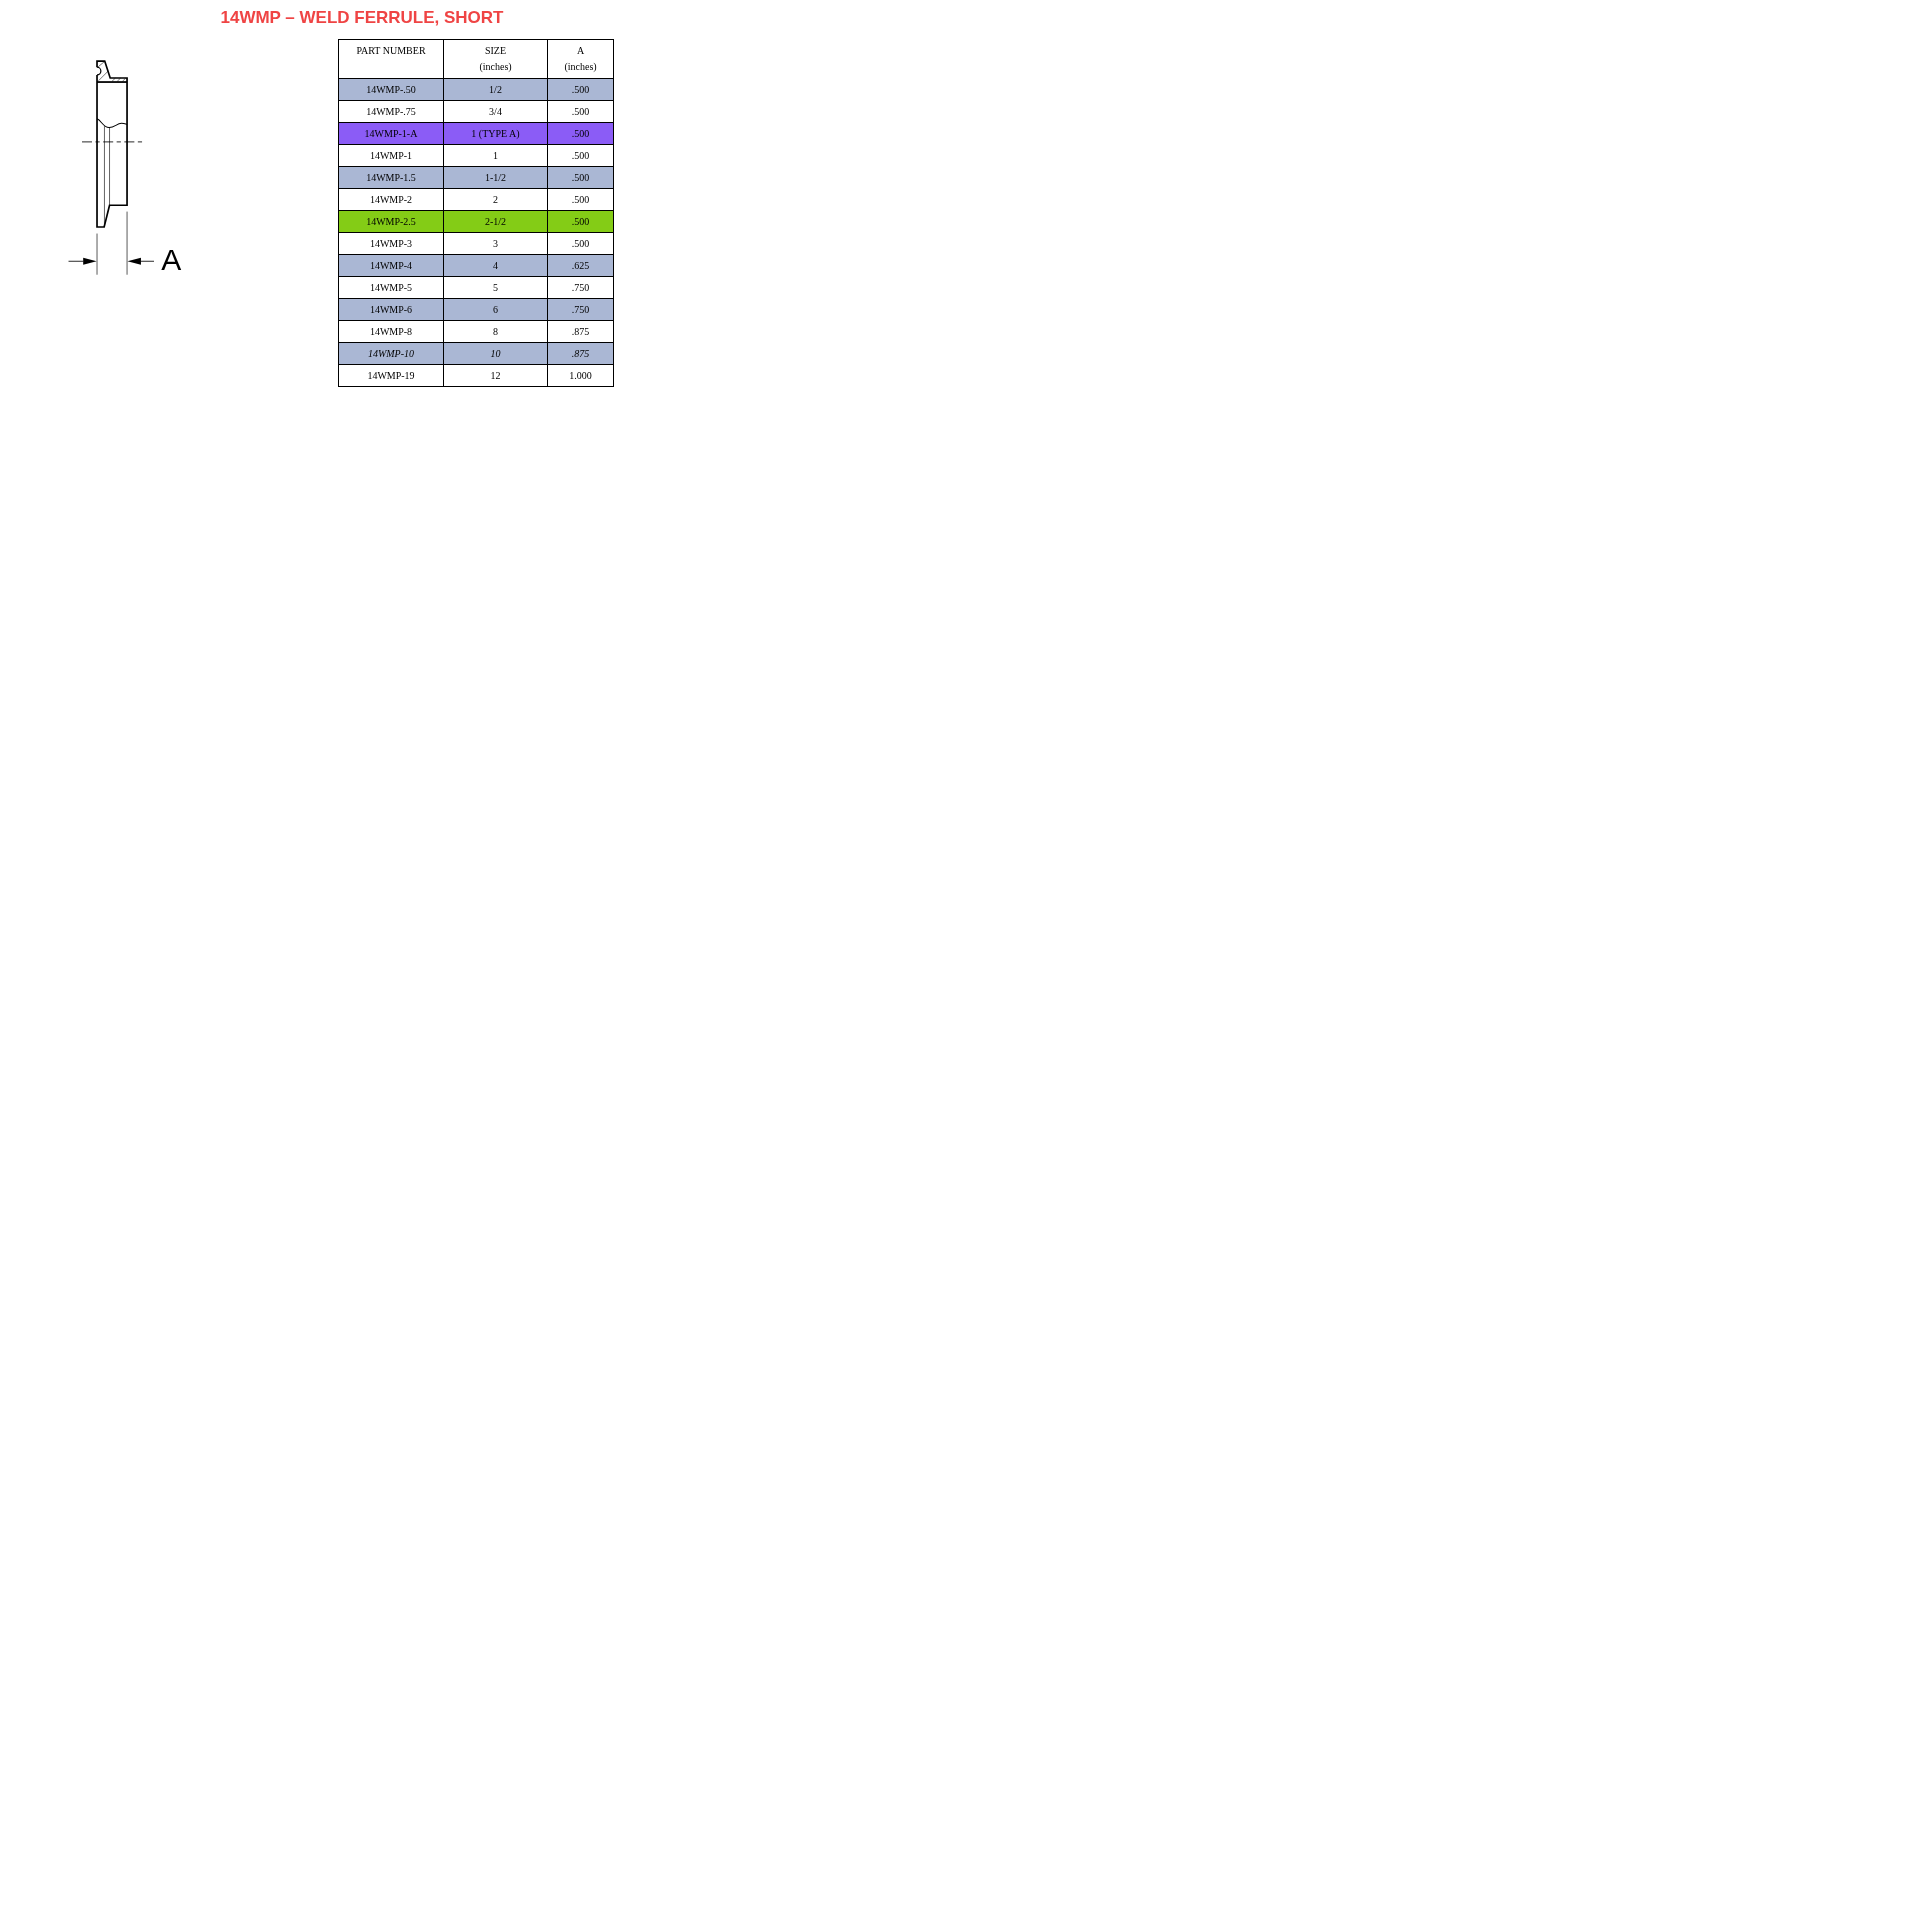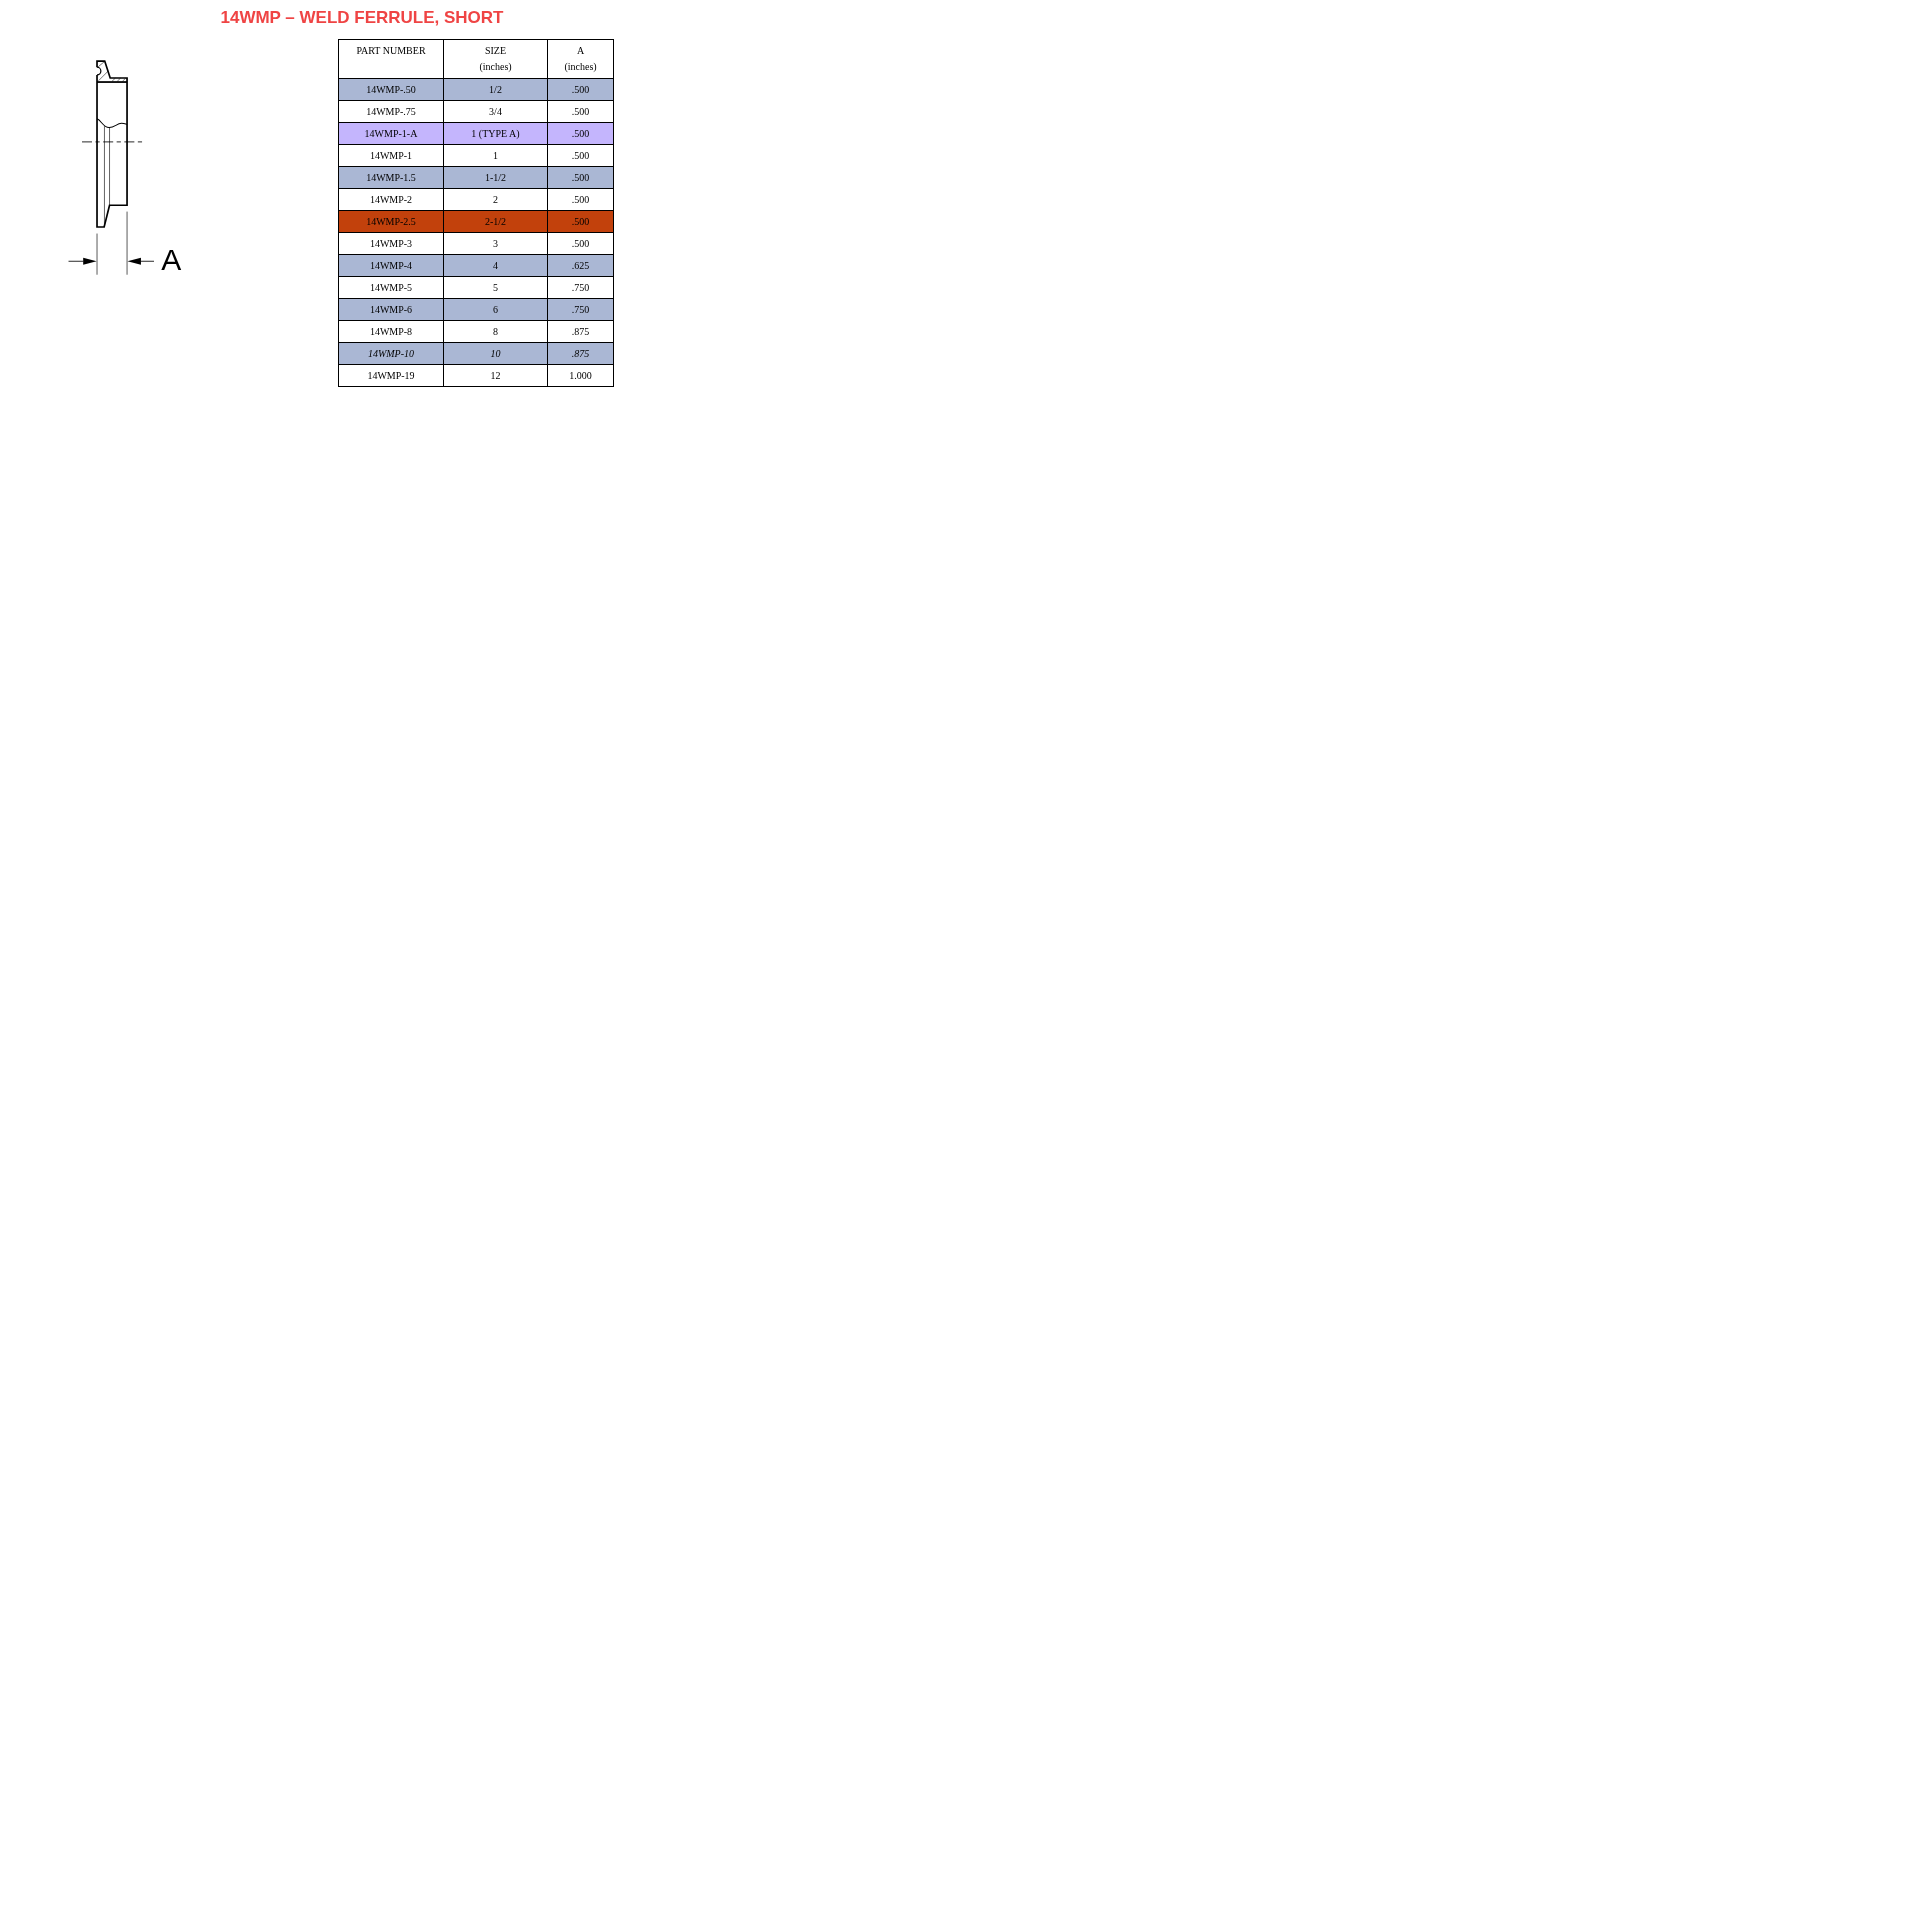--- a/index.html
+++ b/index.html
@@ -152,41 +152,41 @@
         <tr style="background-color: rgb(170, 183, 212);">
           <td>14WMP-.50</td>
           <td>1/2</td>
           <td>.500</td>
         </tr>
         <tr>
           <td>14WMP-.75</td>
           <td>3/4</td>
           <td>.500</td>
         </tr>
-        <tr style="background-color: #c4b5fd; padding-left: 41px;">
+        <tr style="background-color: #8b5cf6; padding-left: 41px;">
           <td>14WMP-1-A</td>
           <td>1 (TYPE A)</td>
           <td>.500</td>
         </tr>
         <tr>
           <td>14WMP-1</td>
           <td>1</td>
           <td>.500</td>
         </tr>
         <tr style="background-color: rgb(170, 183, 212);">
           <td>14WMP-1.5</td>
           <td>1-1/2</td>
           <td>.500</td>
         </tr>
         <tr>
           <td>14WMP-2</td>
           <td>2</td>
           <td>.500</td>
         </tr>
-        <tr style="background-color: #c2410c;">
+        <tr style="background-color: #84cc16;">
           <td>14WMP-2.5</td>
           <td>2-1/2</td>
           <td>.500</td>
         </tr>
         <tr>
           <td>14WMP-3</td>
           <td>3</td>
           <td>.500</td>
         </tr>
         <tr style="background-color: rgb(170, 183, 212);">

